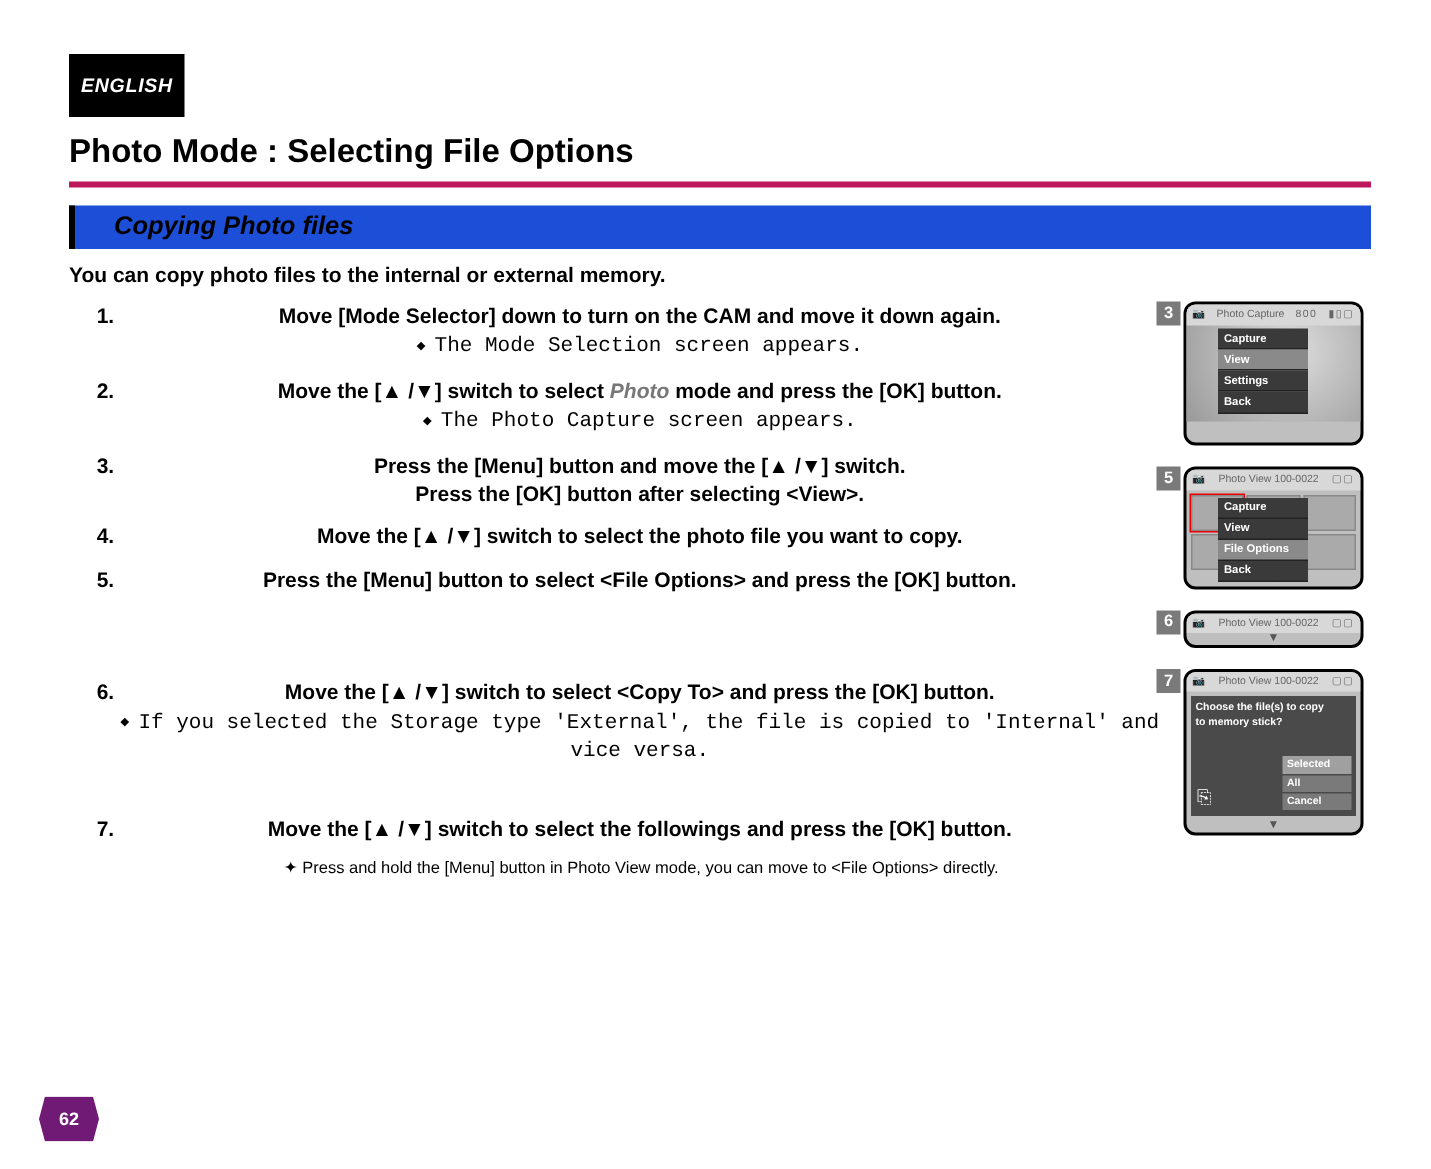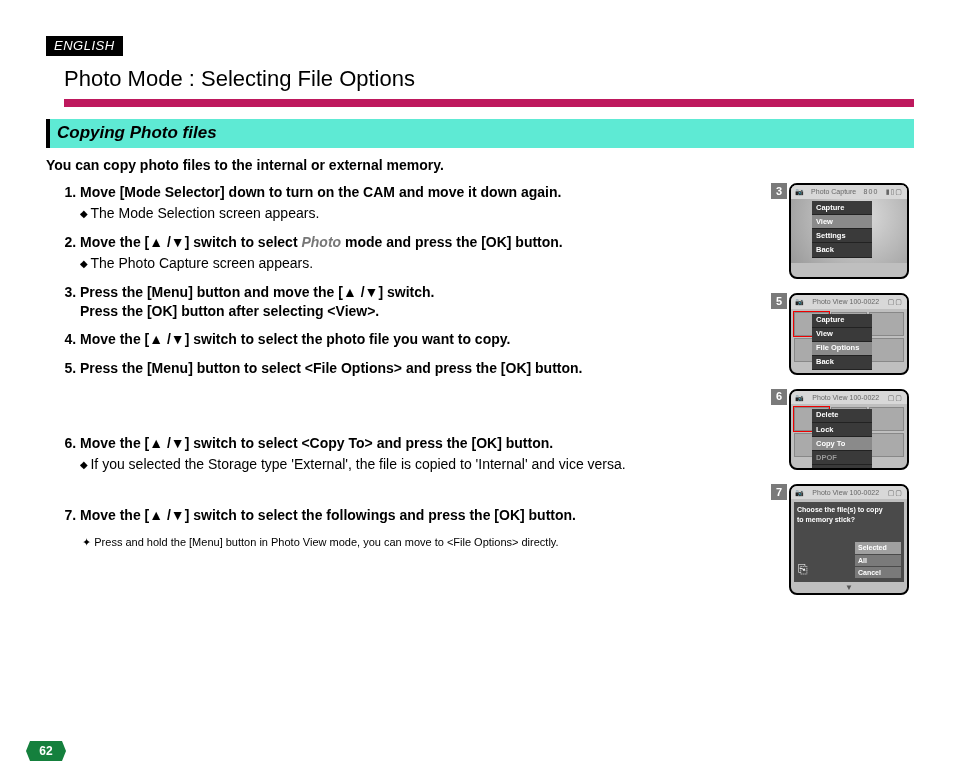--- a/index.html
+++ b/index.html
@@ -17,71 +17,73 @@
     padding: 36px 40px 20px 46px;
     position: relative;
     box-sizing: border-box;
     width:100%;
     height:100%;
   }
   .lang-badge {
     display: inline-block;
     background: #000;
     color: #fff;
-    font-weight: normal;
+    font-weight: bold;
     font-style: italic;
     letter-spacing: 0.5px;
-    padding: 1px 8px;
+    padding: 12px 8px;
     font-size: 13px;
   }
   .title {
     font-size: 22px;
-    font-weight: normal;
-    border-bottom: 8px solid #be185d;
+    font-weight: bold;
+    border-bottom: 4px solid #be185d;
     padding-bottom: 6px;
-    margin: 8px 0 12px 18px;
+    margin: 8px 0 12px 0;
   }
   .subtitle {
     font-size: 17px;
     font-weight: bold;
     font-style: italic;
-    background: #5eead4;
+    background: #1d4ed8;
     border-left: 4px solid #000;
-    padding: 3px 7px;
+    padding: 3px 26px;
     margin: 0 0 8px 0;
   }
   .intro {
     margin: 4px 0 8px 0;
     font-weight: bold;
   }
   .columns {
     display: flex;
     gap: 16px;
   }
   .left-col {
     flex: 1 1 auto;
     width: 730px;
+    text-align: center;
   }
   .right-col {
     flex: 0 0 125px;
     width: 125px;
   }
   ol.steps {
     list-style: decimal;
     padding-left: 34px;
     margin: 0;
     font-weight: bold;
   }
   ol.steps > li {
     margin-bottom: 10px;
   }
   .sub {
     font-weight: normal;
     display: block;
     margin-top: 2px;
+    font-family: Liberation Mono, monospace;
   }
   .sub::before { content: "\25C6  "; font-size:10px; position:relative; top:-1px;}
   .sub b { font-weight: bold; }
   .italic { font-style: italic; color:#777; font-weight:bold;}
   .gap { height: 46px; }
   .gap2 { height: 22px; }
   .note-box {
     display:flex;
     align-items:center;
     margin-top: 20px;
@@ -98,22 +100,22 @@
   }
   .note-text {
     margin: 8px 0 0 36px;
     font-size: 11px;
   }
   .note-text::before { content:"\2726  "; }
   .page-num-badge {
     position:absolute;
     left:26px;
     bottom:18px;
-    width:40px; height:20px;
-    background:#15803d;
+    width:40px; height:30px;
+    background:#701a75;
     color:#fff;
     font-weight:bold;
     font-size:12px;
     display:flex;
     align-items:center;
     justify-content:center;
     clip-path: polygon(10% 0, 90% 0, 100% 50%, 90% 100%, 10% 100%, 0 50%);
   }
   
   .screen-wrap {
@@ -312,37 +314,20 @@
       </div>
 
       <div class="screen-wrap">
         <div class="step-badge">6</div>
         <div class="screen">
           <div class="scr-title">
             <span>📷</span>
             <span>Photo View 100-0022</span>
             <span class="ico">▢▢</span>
           </div>
-          <div style="position:relative;">
-            <div class="thumbs">
-              <div class="thumb sel-t"></div>
-              <div class="thumb"></div>
-              <div class="thumb"></div>
-              <div class="thumb"></div>
-              <div class="thumb"></div>
-              <div class="thumb"></div>
-            </div>
-            <div class="menu overlay-menu">
-              <div class="menu-item">Delete</div>
-              <div class="menu-item">Lock</div>
-              <div class="menu-item sel">Copy To</div>
-              <div class="menu-item dim">DPOF</div>
-              <div class="menu-item">Back</div>
-            </div>
-          </div>
           <div class="arrow-dn">▼</div>
         </div>
       </div>
 
       <div class="screen-wrap">
         <div class="step-badge">7</div>
         <div class="screen">
           <div class="scr-title">
             <span>📷</span>
             <span>Photo View 100-0022</span>

